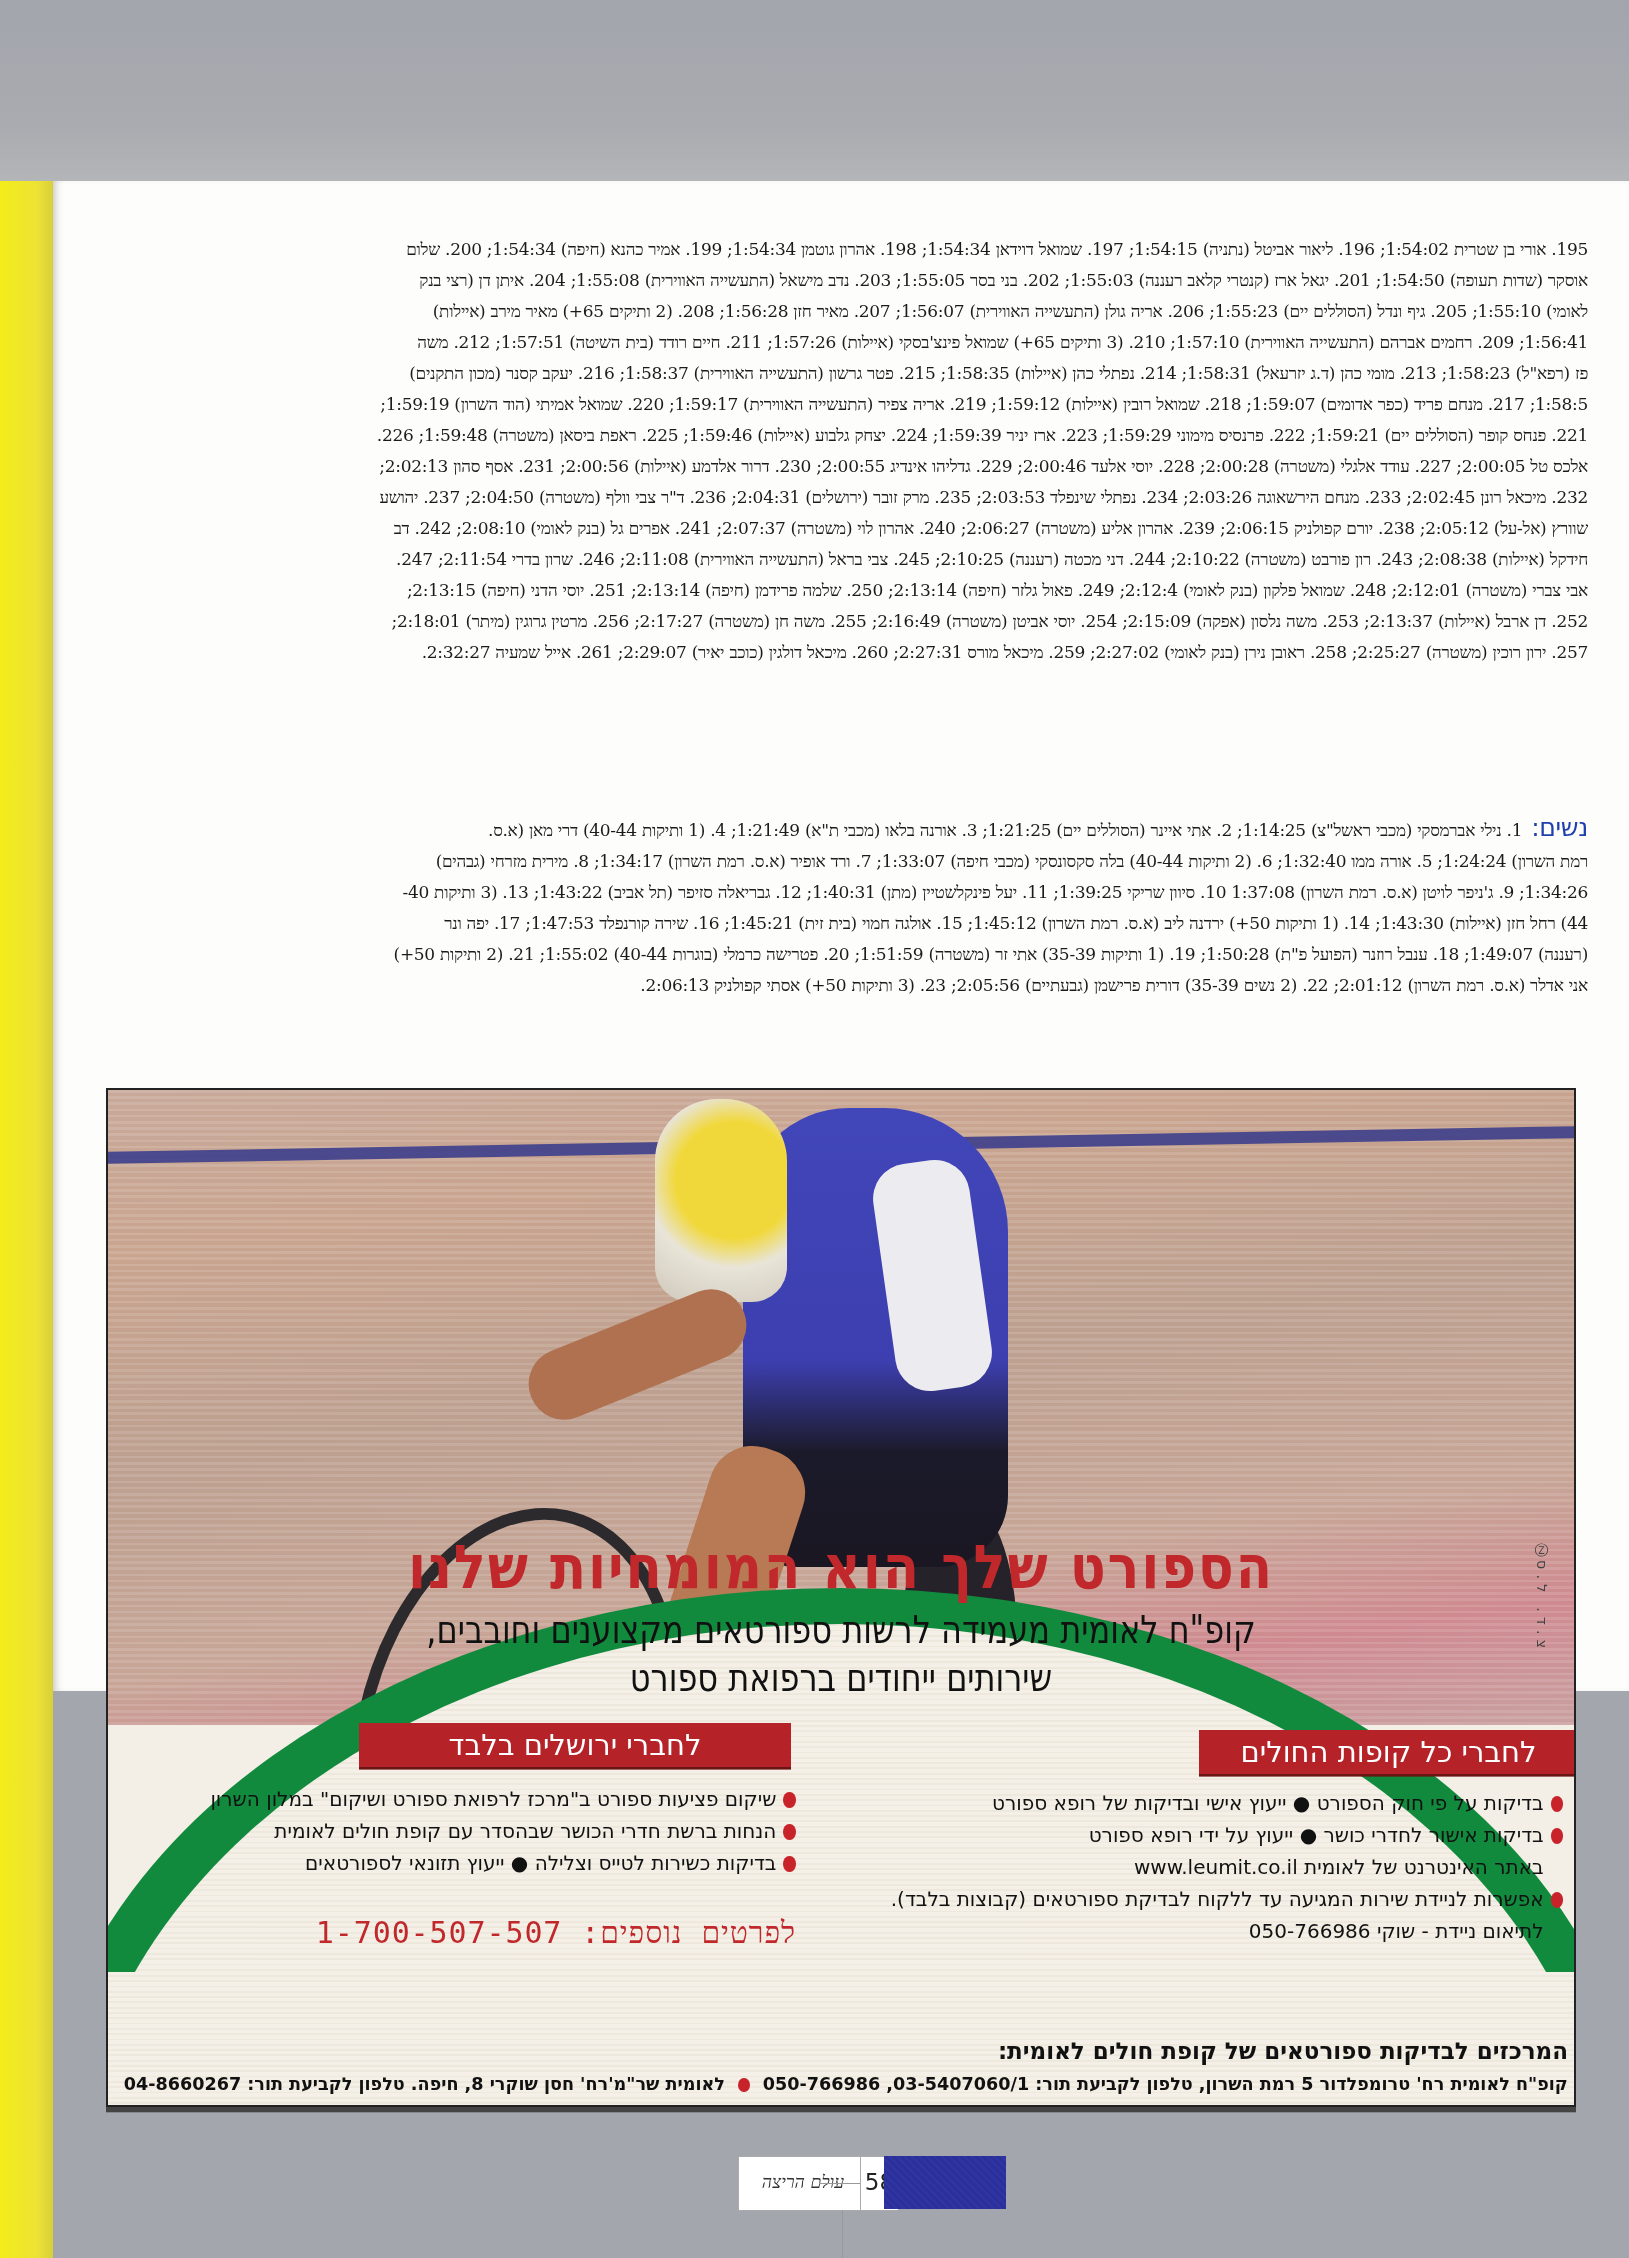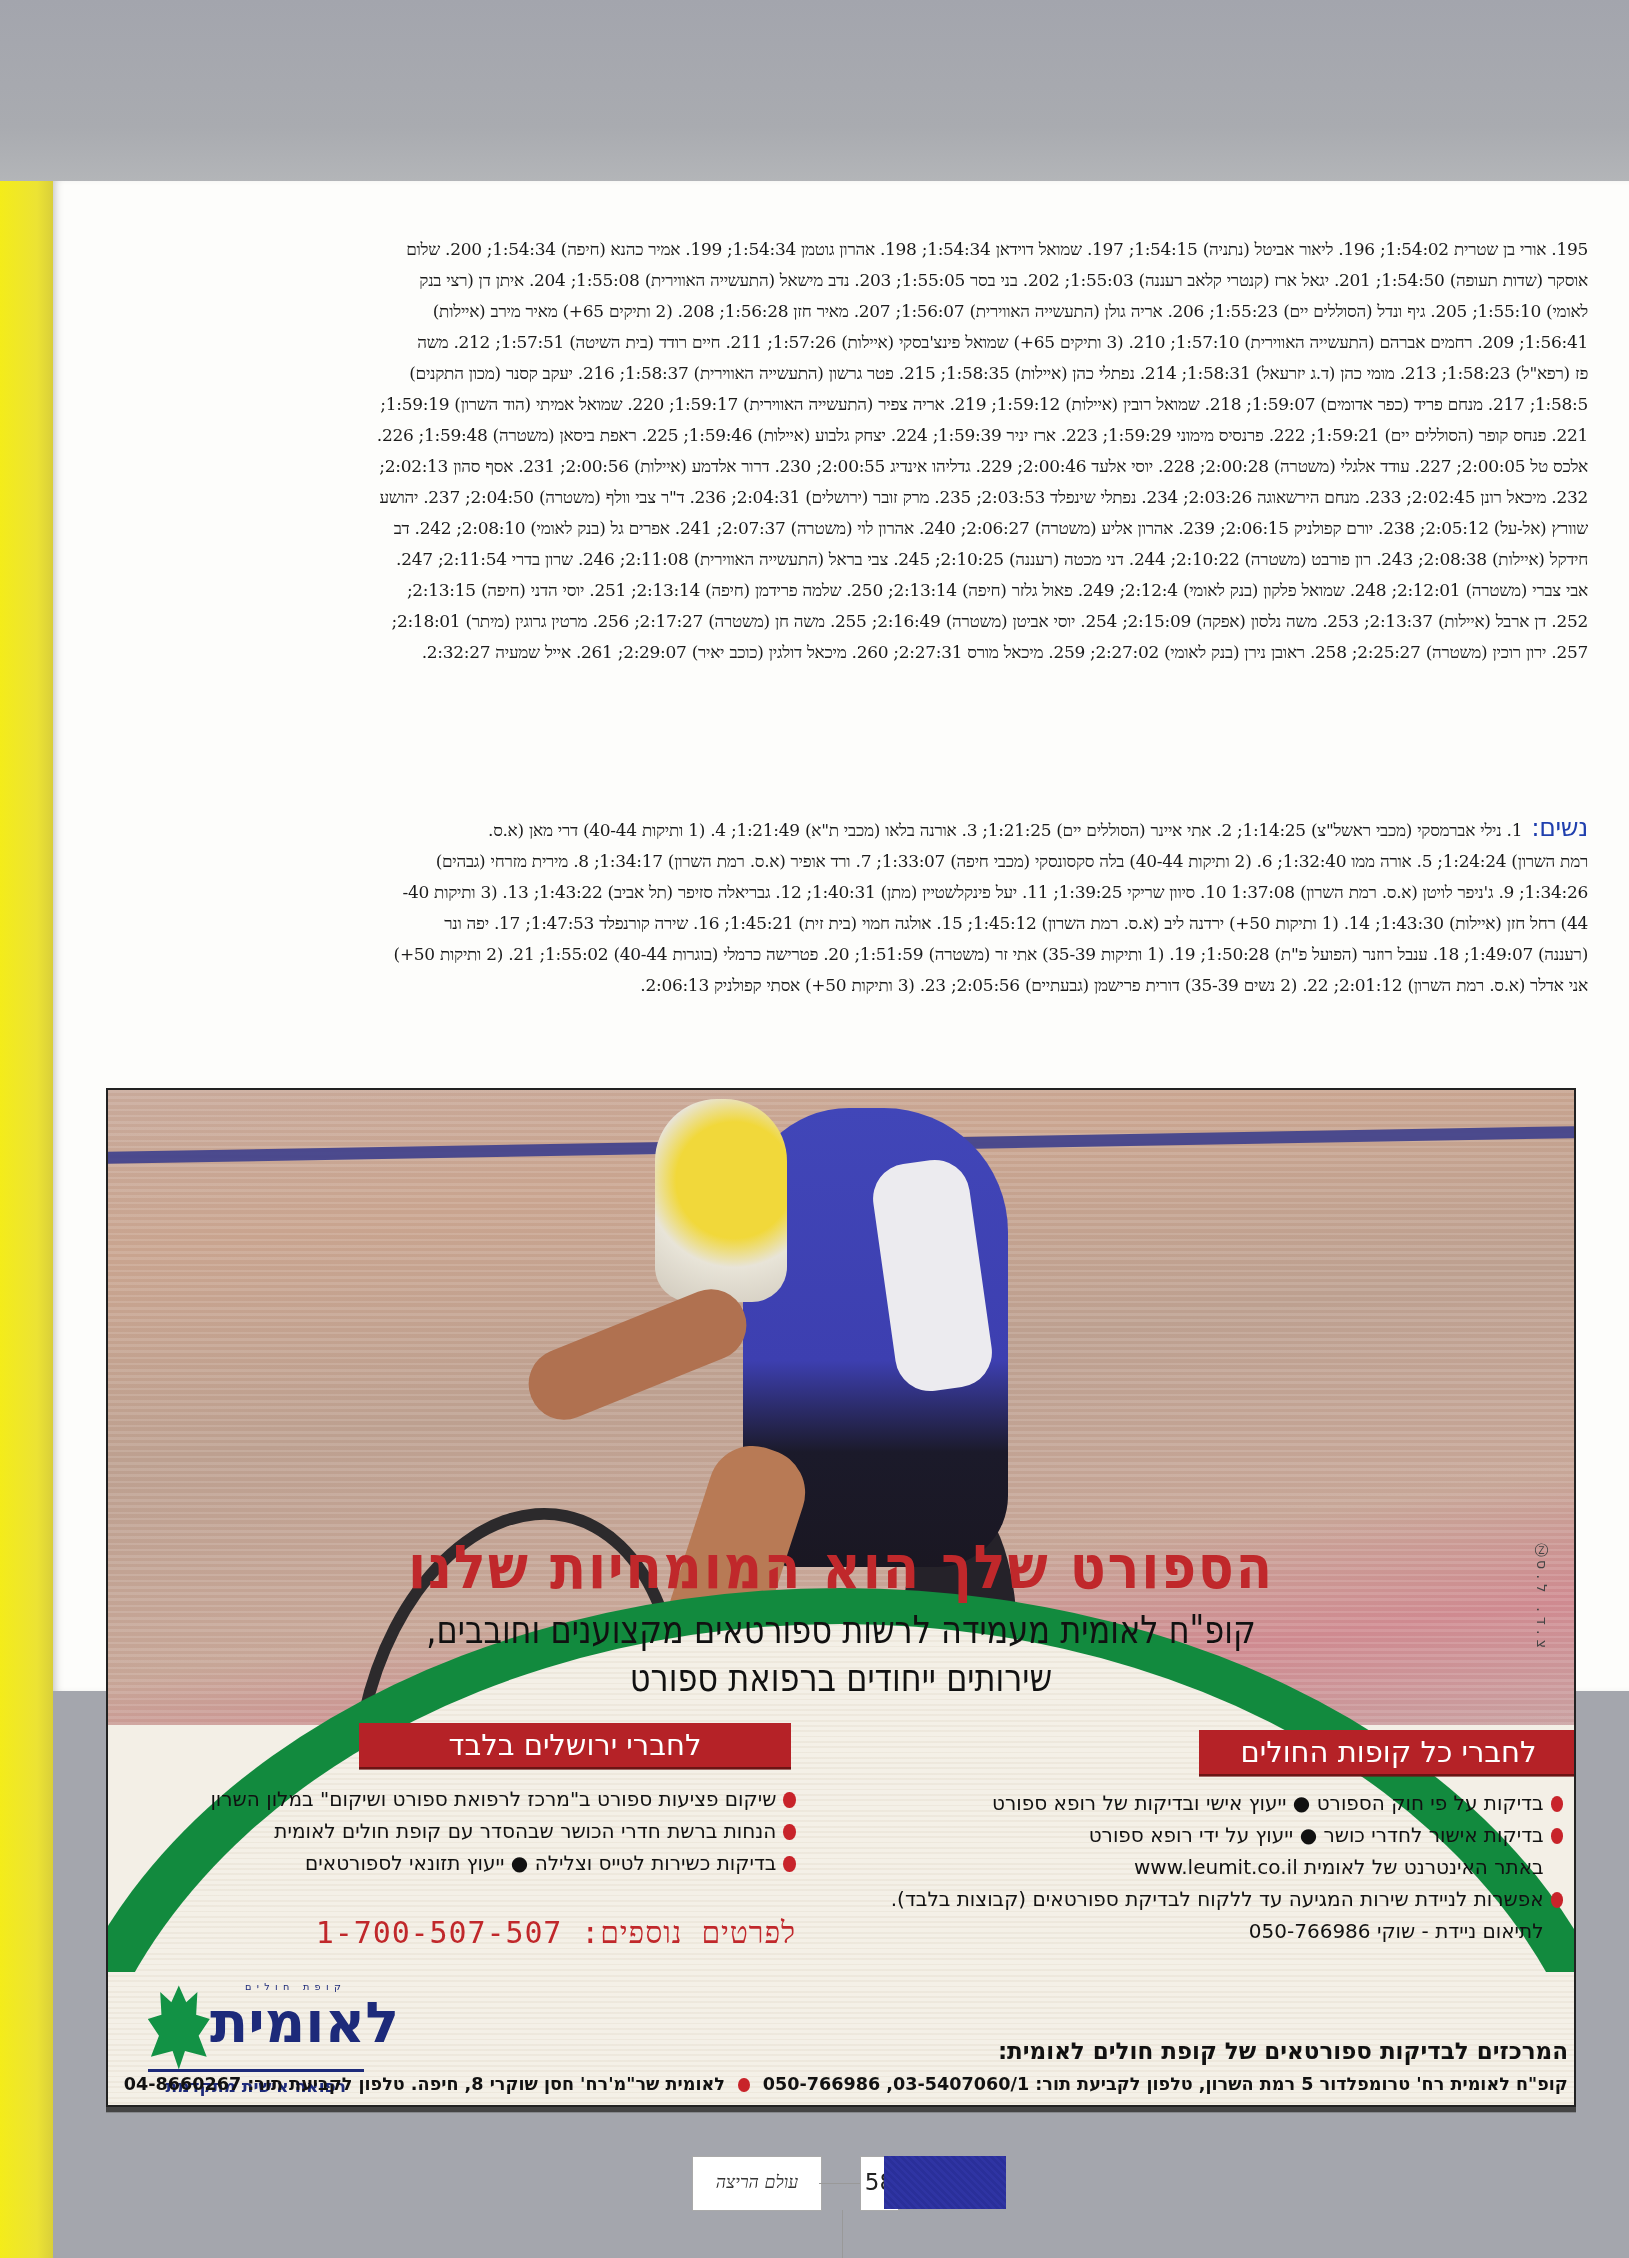--- a/index.html
+++ b/index.html
@@ -128,35 +128,28 @@
     </div>
 
     <div class="bullets left" style="top:693px;">
       <div><span class="dot"></span><span>שיקום פציעות ספורט ב"מרכז לרפואת ספורט ושיקום" במלון השרון</span></div>
       <div><span class="dot"></span><span>הנחות ברשת חדרי הכושר שבהסדר עם קופת חולים לאומית</span></div>
       <div><span class="dot"></span><span>בדיקות כשירות לטייס וצלילה ● ייעוץ תזונאי לספורטאים</span></div>
     </div>
 
     <div class="phone-line" style="top:825px;">לפרטים נוספים: 1-700-507-507</div>
 
-    <div class="logo" style="top:891px;">
-      <div class="logo-leaf"></div>
-      <div class="logo-small">קופת חולים</div>
-      <div class="logo-word">לאומית</div>
-      <div class="logo-bar"></div>
-      <div class="logo-tag">רפואה אישית מתקדמת</div>
-    </div>
 
     <div class="centers-title" style="top:948px;">המרכזים לבדיקות ספורטאים של קופת חולים לאומית:</div>
     <div class="centers-line" style="top:984px;">
       <span>קופ"ח לאומית רח' טרומפלדור 5 רמת השרון, טלפון לקביעת תור: 03-5407060/1, 050-766986</span>
       <span class="dot" style="margin:0 7px;"></span>
       <span>לאומית שר"מ'רח' חסן שוקרי 8, חיפה. טלפון לקביעת תור: 04-8660267</span>
     </div>
   </div>
 </div>
 
-<div class="footer footer-title" style="position:absolute;">עולם הריצה</div>
+<div class="footer footer-title" style="position:absolute;margin-left:46px;">עולם הריצה</div>
 <div class="footer-rule"></div>
 <div class="footer footer-num" style="position:absolute;">58</div>
 <div class="footer footer-block" style="position:absolute;"></div>
 <div class="footer-vline"></div>
 
 
 </body></html>

